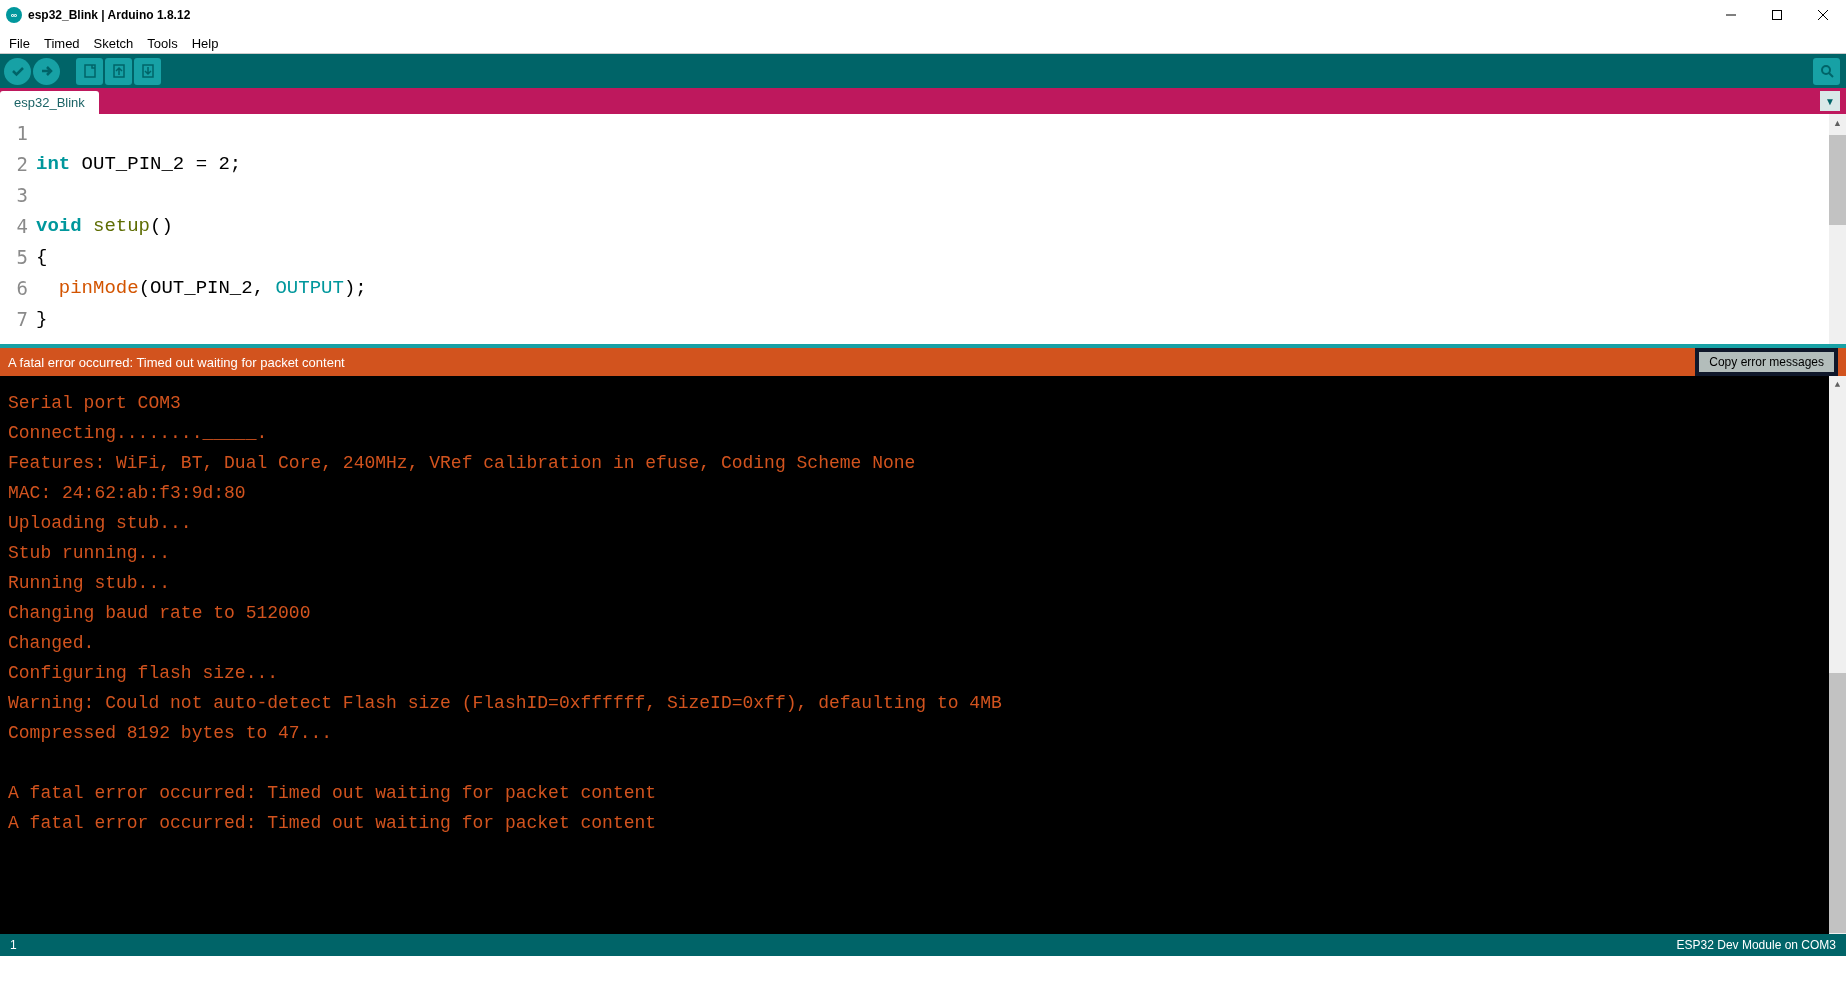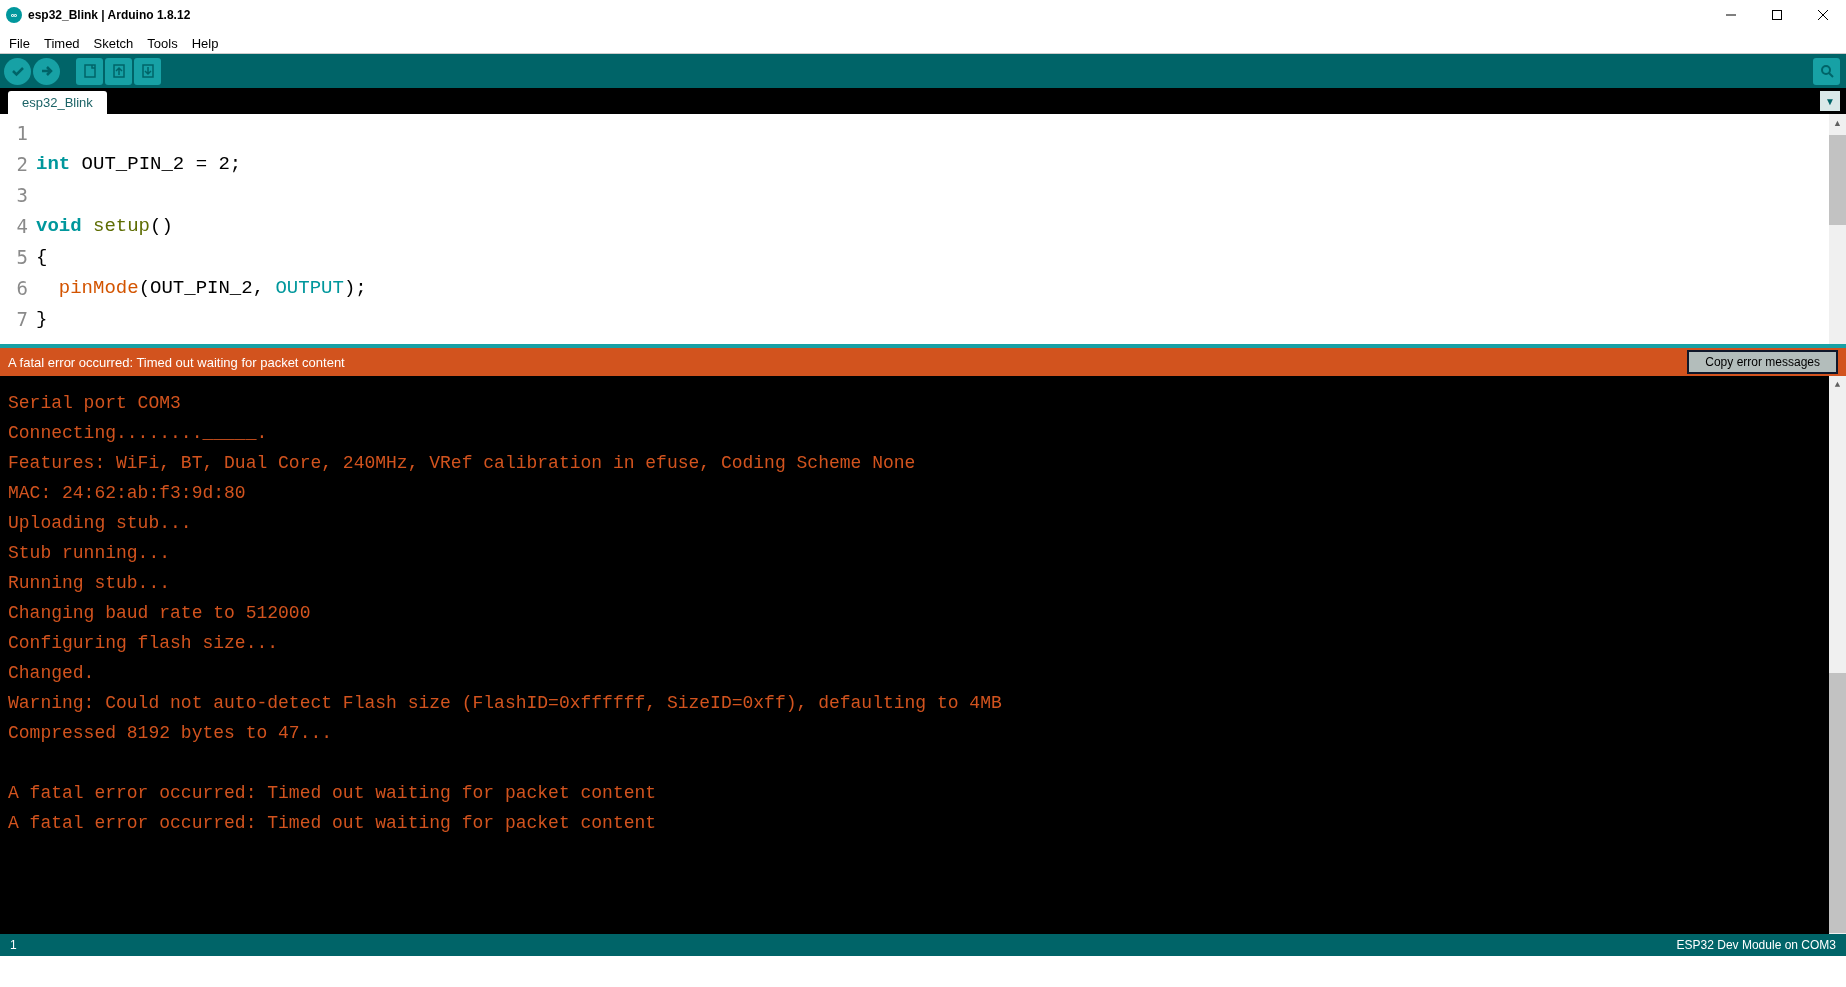--- a/index.html
+++ b/index.html
@@ -16,40 +16,40 @@
 .menubar .menu-item { padding: 2px 7px; font-size:13px; color:#000;}
 
 .toolbar { height: 34px; background:#006468; display:flex; align-items:center; padding:0 4px;}
 .toolbar .tbtn { width:27px; height:27px; border-radius:3px; background:#17a1a5; margin-right:2px; display:flex;align-items:center;justify-content:center; color:#006468;}
 .toolbar .tbtn.circle { border-radius:50%; background:#17a1a5;}
 .toolbar .tbtn svg { fill:#006468; }
 .toolbar .spacer { flex:1;}
 .toolbar .tbtn.serial { background:#17a1a5; border-radius:3px;}
 .toolbar .gap { width:14px;}
 
-.tabbar { height: 26px; background:#000000; display:flex; align-items:flex-end; padding-left:8px; position:relative;}
+.tabbar { height: 26px; background:#be185d; display:flex; align-items:flex-end; padding-left:0; position:relative;}
 .tabbar .tab { background:#fff; padding:4px 14px 4px 14px; font-size:13px; color:#1b6366; border-radius:3px 3px 0 0; margin-right:4px;}
 .tabbar .tab-menu { position:absolute; right:6px; top:3px; width:20px;height:20px; background:#d9e8e8; display:flex;align-items:center;justify-content:center;color:#006468;font-size:10px;}
 
 .editor-wrap { display:flex; height: 230px; background:#fff; position:relative;}
 .gutter { width:34px; background:#fff; text-align:right; padding:4px 6px 4px 0; color:#8a8a8a; font-family:Consolas,monospace; font-size:19px; line-height:31px; border-right: 0;}
 .code { flex:1; padding:4px 0 4px 2px; font-family:Consolas,"Courier New",monospace; font-size:19px; line-height:31px; color:#000; white-space:pre; overflow:hidden;}
 .code .kw { color:#00979c;font-weight:bold;}
 .code .fn { color:#d35400;} 
 .code .fnname { color:#5e6d03;} 
 .code .const { color:#00979c;} 
 .code .num { color:#000;}
 .editor-scroll { position:absolute; right:0; top:0; width:17px; height:100%; background:#f0f0f0;}
 .editor-scroll .thumb { background:#c2c2c2; width:100%; height:90px; margin-top:4px;}
 .editor-scroll .arrow { height:17px; background:#f0f0f0; display:flex;align-items:center;justify-content:center;font-size:9px;color:#606060;}
 
 .divider { height:4px; background:#17a1a5;}
 
 .statusbar-err { height:28px; background:#d2531e; color:#fff; display:flex; align-items:center; padding:0 8px; font-size:13px;}
-.statusbar-err .copy-btn { margin-left:auto; background:#b3bdbb; color:#000; padding:3px 16px; font-size:12px; border:2px solid #0f172a;}
+.statusbar-err .copy-btn { margin-left:auto; background:#b3bdbb; color:#000; padding:3px 10px; font-size:12px; border:4px solid #0f172a;}
 
 .console { flex:1; background:#000; color:#d2531e; font-family:Consolas,"Courier New",monospace; font-size:18px; line-height:30px; padding:12px 8px 8px 8px; overflow:hidden; position:relative; height:558px;}
 .console .line { white-space:pre;}
 .console-scroll { position:absolute; right:0; top:0; width:17px; height:100%; background:#f0f0f0;}
 .console-scroll .thumb { background:#c2c2c2; width:100%; height:260px; margin-top:280px;}
 .console-scroll .arrow { height:17px; background:#f0f0f0; display:flex;align-items:center;justify-content:center;font-size:9px;color:#606060;}
 
 .footer { height:22px; background:#006468; color:#fff; display:flex; align-items:center; padding:0 10px; font-size:12px;}
 .footer .right { margin-left:auto;}
 </style>
@@ -161,22 +161,22 @@
 
 <div class="console" id="console">
   <div class="line">Serial port COM3</div>
     <div class="line">Connecting........_____.</div>
     <div class="line">Features: WiFi, BT, Dual Core, 240MHz, VRef calibration in efuse, Coding Scheme None</div>
     <div class="line">MAC: 24:62:ab:f3:9d:80</div>
     <div class="line">Uploading stub...</div>
     <div class="line">Stub running...</div>
     <div class="line">Running stub...</div>
     <div class="line">Changing baud rate to 512000</div>
+    <div class="line">Changed.</div>
     <div class="line">Configuring flash size...</div>
-    <div class="line">Changed.</div>
     <div class="line">Warning: Could not auto-detect Flash size (FlashID=0xffffff, SizeID=0xff), defaulting to 4MB</div>
     <div class="line">Compressed 8192 bytes to 47...</div>
     <div class="line">&nbsp;</div>
     <div class="line">A fatal error occurred: Timed out waiting for packet content</div>
     <div class="line">A fatal error occurred: Timed out waiting for packet content</div>
     <div class="console-scroll">
     <div class="arrow">▲</div>
     <div class="thumb"></div>
   </div>
 </div>

